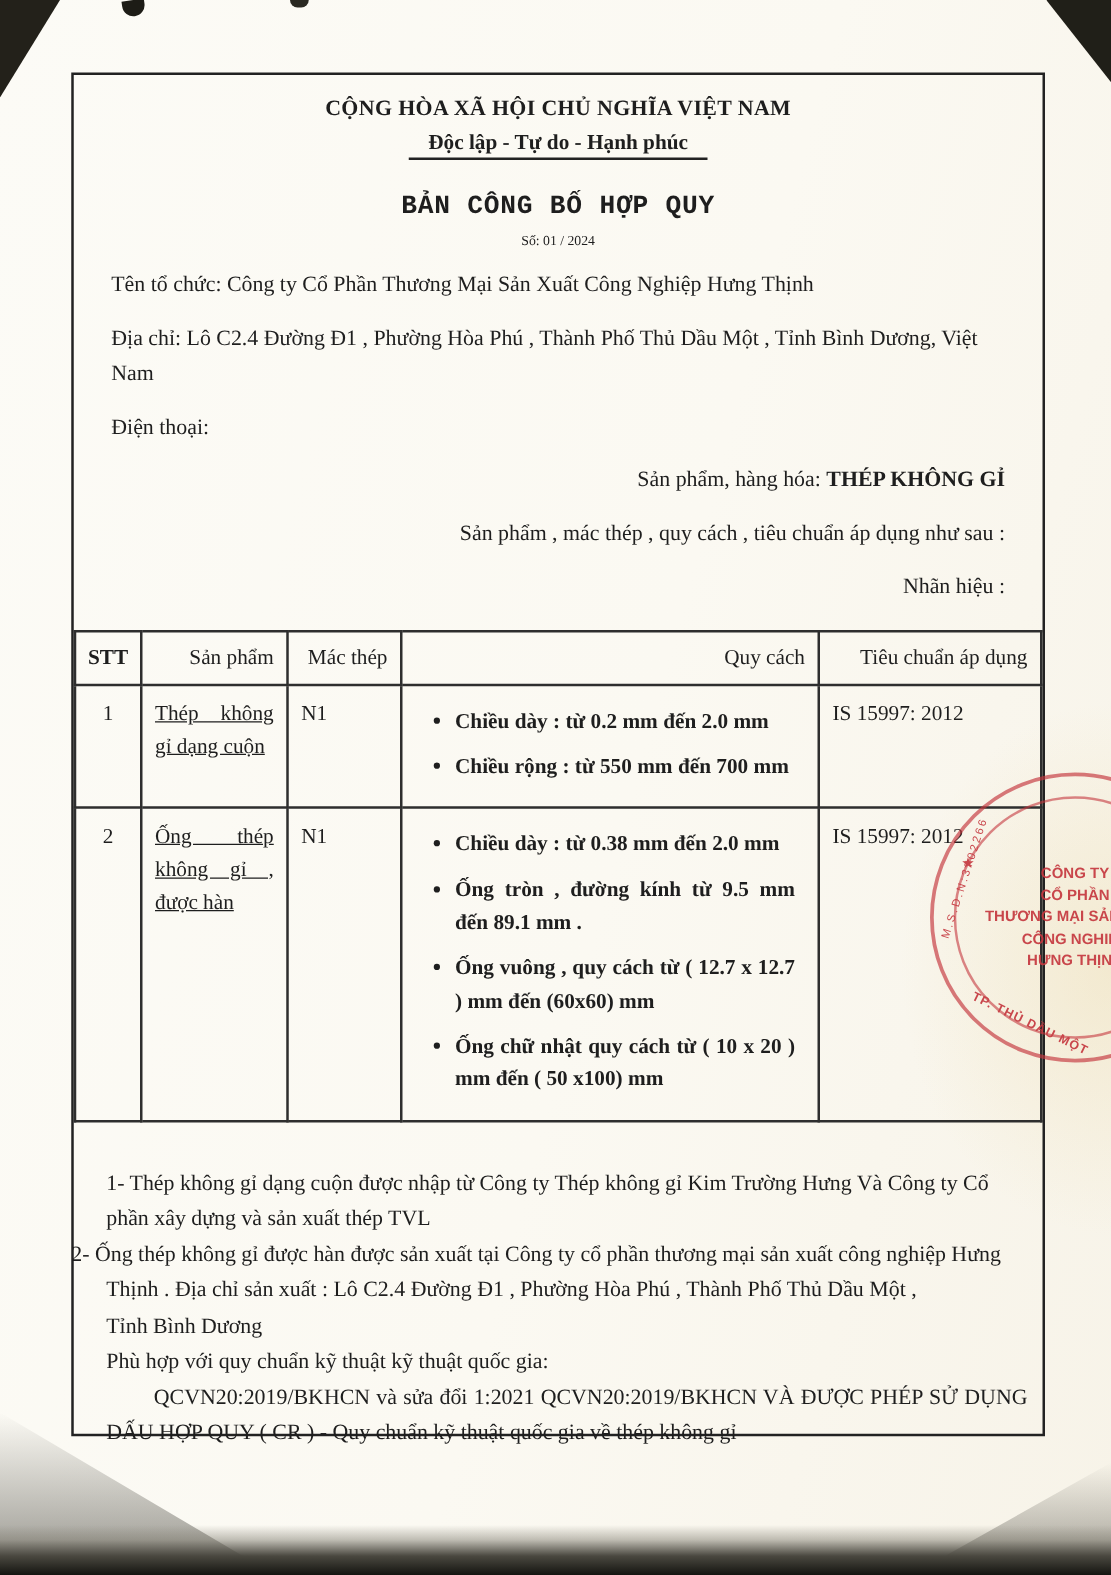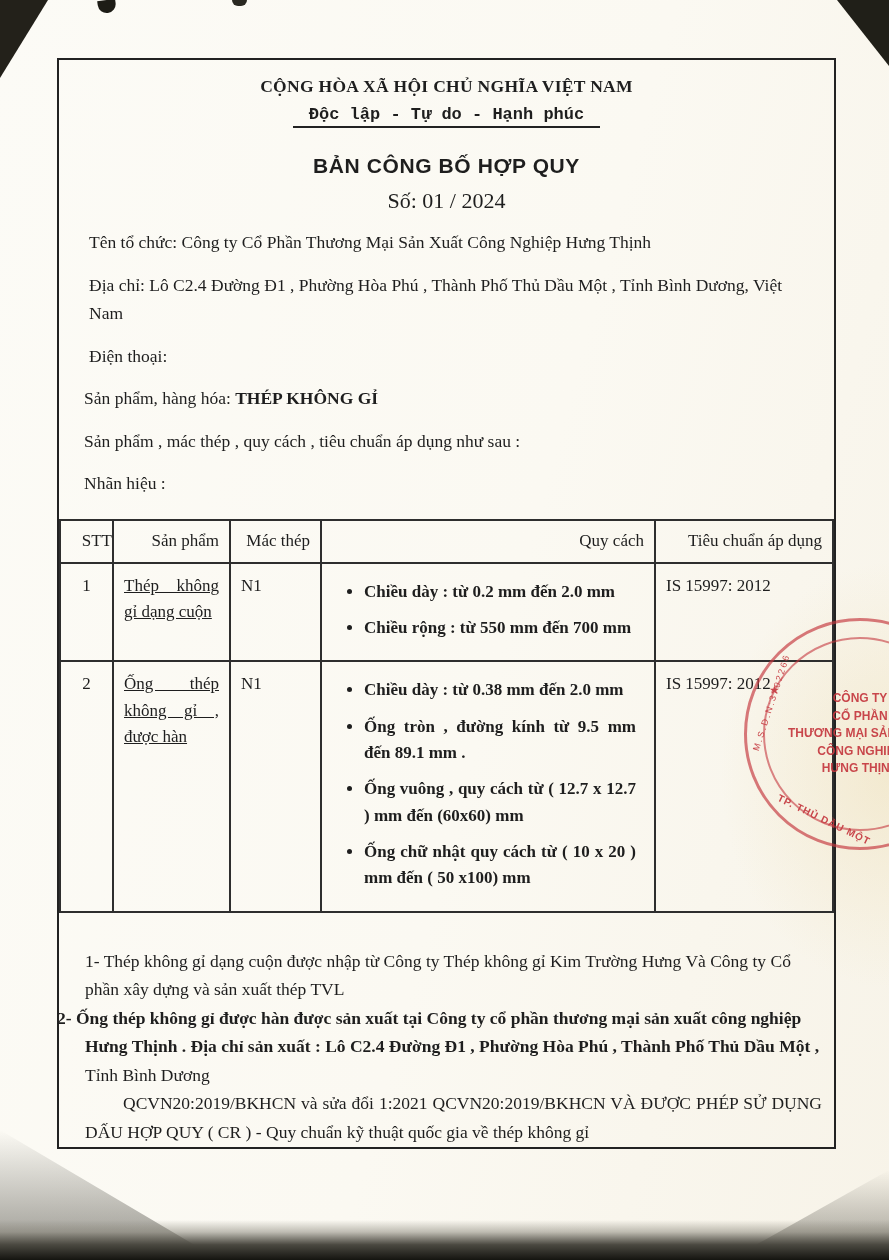--- a/index.html
+++ b/index.html
@@ -18,58 +18,58 @@
     background:radial-gradient(ellipse at right center, rgba(233,213,158,0.35), transparent 70%);
     pointer-events:none;
   }
   .frame {
     position:absolute; left:57px; top:58px; width:779px; height:1091px;
     border:2px solid #222;
     padding:16px 0 0 0;
   }
   .nat-header { text-align:center; font-weight:bold; font-size:17.5px; letter-spacing:0.3px; }
   .motto { text-align:center; font-weight:bold; font-size:17px; margin-top:7px; }
-  .motto span { display:inline-block; padding:0 16px 2px 16px; border-bottom:2px solid #222;font-family:Liberation Mono, monospace; }
+  .motto span { display:inline-block; padding:0 16px 2px 16px; border-bottom:2px solid #222; }
   .doc-title {
-    text-align:center; font-family:Liberation Sans, sans-serif;
+    text-align:center; font-family:Liberation Mono, monospace;
     font-weight:bold; font-size:21px; margin-top:26px; letter-spacing:0.6px;
   }
-  .doc-number { text-align:center; font-size:22px; margin-top:10px; }
+  .doc-number { text-align:center; font-size:11px; margin-top:10px; }
 
   .body-block { margin:14px 16px 0 16px; font-size:17.5px; line-height:28.5px; }
   .body-block p { margin:14px; }
-  .indent-sm { margin-left:9px !important; }
+  .indent-sm { margin-left:9px !important;text-align:right; }
   .bold { font-weight:bold; }
 
   table.spec-table {
     width:775px; margin-top:21px;
     border-collapse:collapse; table-layout:fixed;
     font-size:17px;
   }
   table.spec-table th, table.spec-table td {
     border:2px solid #2e2e2e;
   }
   table.spec-table th {
     height:43px; font-weight:normal; text-align:right;
     vertical-align:middle; padding:4px 10px;
   }
-  table.spec-table th.c-stt { text-align:right; padding:0; }
+  table.spec-table th.c-stt { text-align:center; padding:0;font-weight:bold; }
   table.spec-table td { vertical-align:top; padding:9px 10px; line-height:1.55; }
   td.c-stt { text-align:center; }
   td.c-prod { text-align:justify; padding-right:13px;text-decoration:underline; }
   td.c-grade { text-align:left; }
   tr.r1 { height:92px; }
   tr.r2 { height:244px; }
   ul.specs { margin:1px 0 0 0; padding-left:32px; list-style:disc; }
   ul.specs li { margin:6px 0 10px 0; text-align:justify; padding-right:8px;font-weight:bold; }
 
   .notes { margin:34px 12px 16px 26px; font-size:17.5px; line-height:28.5px; }
   .notes p { margin:0; }
   .note-1 { margin-left:14px; }
-  .note-2 { margin-left:42px; text-indent:-28px; margin-top:2px;font-weight:bold; }
+  .note-2 { margin-left:42px; text-indent:-28px; margin-top:2px; }
   .province { margin-top:1px; }
   .conformity-intro { margin-top:1px; }
   .conformity-body { margin:2px 0 0 -22px; text-indent:38px; text-align:justify; }
 
   
   .stamp {
     position:absolute; left:744px; top:618px; width:232px; height:232px;
     border-radius:50%; border:3px solid rgba(197,56,63,0.72);
     color:#c5383f; font-family:"Liberation Sans","DejaVu Sans",sans-serif;
     opacity:0.92;
@@ -171,20 +171,21 @@
           </td>
           <td>IS 15997: 2012</td>
         </tr>
       </tbody>
     </table>
 
     <div class="notes">
       <p class="note-1">1-  Thép không gỉ dạng cuộn được nhập từ Công ty Thép không gỉ Kim Trường Hưng Và Công ty Cổ phần xây dựng và sản xuất thép TVL</p>
       <p class="note-2">2-  Ống thép không gỉ được hàn được sản xuất tại Công ty cổ phần thương mại sản xuất công nghiệp Hưng Thịnh . Địa chỉ sản xuất : Lô C2.4 Đường Đ1 , Phường Hòa Phú , Thành Phố Thủ Dầu Một ,</p>
       <p class="province">Tỉnh Bình Dương</p>
+      <p class="conformity-intro">Phù hợp với quy chuẩn kỹ thuật kỹ thuật quốc gia:</p>
       <p class="conformity-body">QCVN20:2019/BKHCN  và  sửa  đổi  1:2021  QCVN20:2019/BKHCN  VÀ  ĐƯỢC PHÉP SỬ DỤNG DẤU HỢP QUY ( CR ) -  Quy chuẩn kỹ thuật quốc gia về thép không gỉ</p>
     </div>
 
   </div>
 
   <div class="stamp">
     <div class="stamp-inner"></div>
     <div class="stamp-arc-top">M.S.D.N:3702266</div>
     <div class="stamp-star">★</div>
     <div class="stamp-text">

